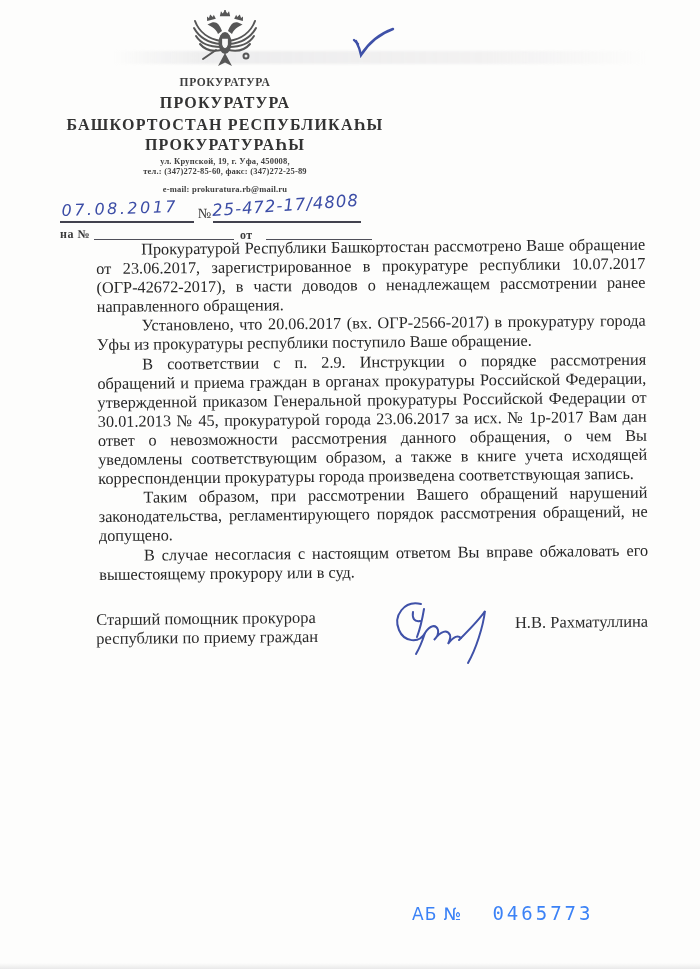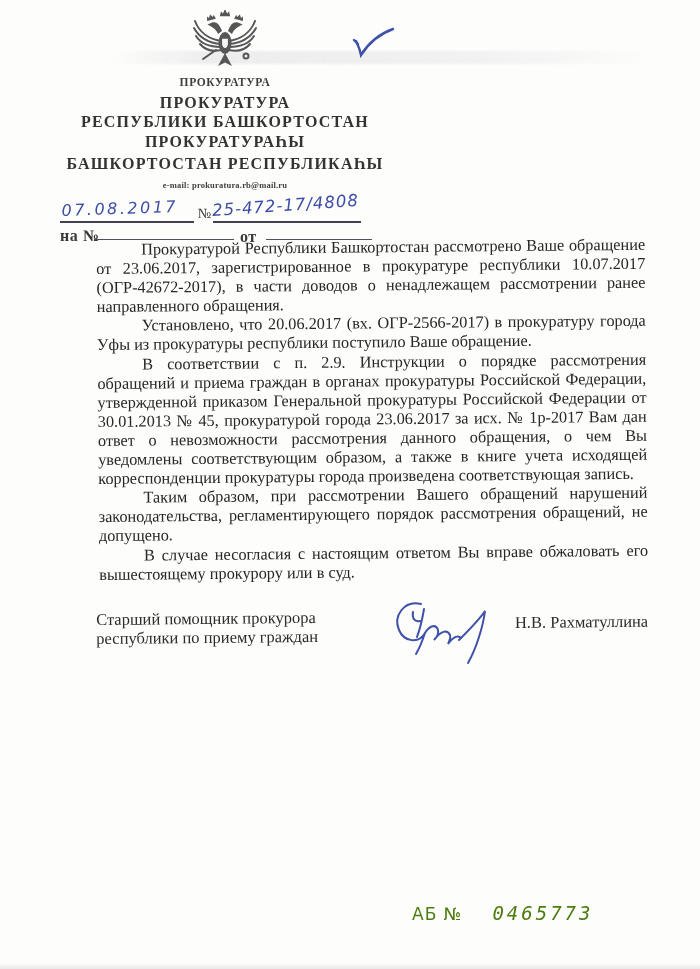--- a/index.html
+++ b/index.html
@@ -51,45 +51,45 @@
   }
   .num-sign { position:absolute; left:198px; top:206px; font-size:14px; color:#3a3a3a; }
   .number-field {
     position:absolute; left:213px; top:199px; width:148px; height:24px;
     border-bottom:2px solid #42424e; overflow:visible;
   }
   .number-field .hand {
     display:inline-block; font-size:16.5px; letter-spacing:1px; line-height:24px;
     transform:rotate(-4deg); transform-origin:left bottom;
   }
-  .naot-label { position:absolute; font-weight:bold; font-size:16px; letter-spacing:.5px; color:#3a3a3a; }
+  .naot-label { position:absolute; font-weight:bold; font-size:12px; letter-spacing:.5px; color:#3a3a3a; }
   .blank-line { position:absolute; height:16px; border-bottom:1.5px solid #50505a; }
   
   .body-text {
     position:absolute; left:96px; top:240px; width:549px;
     font-size:16.3px; line-height:19.1px; text-align:justify; color:#272727;
     transform:rotate(-0.55deg); transform-origin:left top;
   }
   .body-text p { text-indent:45px; margin:0; }
   
   .sig-row {
     position:absolute; left:96px; top:610px; width:552px; display:flex;
     transform:rotate(-0.55deg); transform-origin:left top;
   }
   .sig-title { font-size:16.5px; line-height:19px; color:#2c2c2c; }
   .sig-name { margin-left:auto; padding-top:7px; font-size:16.5px; color:#2c2c2c; white-space:nowrap; }
   .sig-mark { position:absolute; left:385px; top:592px; }
   .check-mark { position:absolute; left:348px; top:26px; }
   
   .stamp {
     position:absolute; left:412px; top:902px; display:flex; align-items:baseline;
-    color:#4d7c0f;
+    color:#3b82f6;
   }
   .stamp-series { font-family:"DejaVu Sans", sans-serif; font-size:17px; letter-spacing:1px; }
-  .stamp-number { font-family:"DejaVu Sans Mono", monospace; font-size:19px; letter-spacing:3px; margin-left:30px;font-style:italic; }
+  .stamp-number { font-family:"DejaVu Sans Mono", monospace; font-size:19px; letter-spacing:3px; margin-left:30px; }
 </style>
 </head>
 <body>
 
 <div class="scan-band"></div>
 
 <svg class="check-mark" width="52" height="34" viewBox="0 0 52 34">
   <path d="M8 15 C10 19 12 24 13 29 C20 18 31 8 45 3" fill="none" stroke="#3f51a8" stroke-width="2.4" stroke-linecap="round"></path>
   <path d="M6 14 l4 4" fill="none" stroke="#3f51a8" stroke-width="2.4" stroke-linecap="round"></path>
 </svg>
@@ -115,23 +115,24 @@
       <path d="M-9 4 L-7 -5 L-4 -1 L0 -7 L4 -1 L7 -5 L9 4 Z" transform="translate(108,16) rotate(14)"></path>
       <path d="M-9 4 L-7 -5 L-4 -1 L0 -7 L4 -1 L7 -5 L9 4 Z" transform="translate(80,8) scale(1.15)"></path>
       <rect x="78.6" y="-4" width="2.8" height="7"></rect>
       <ellipse cx="80" cy="66" rx="13" ry="22"></ellipse>
       <path d="M80 86 L66 112 L80 105 L94 112 Z"></path>
     </g>
     <path d="M73 56 h14 v13 c0 5 -7 9 -7 9 c0 0 -7 -4 -7 -9 z" fill="#f6f6f6" stroke="#565656" stroke-width="2.5"></path>
   </svg>
   <div class="org-small">ПРОКУРАТУРА</div>
   <div class="org-big">ПРОКУРАТУРА</div>
-  <div class="org-big second">РЕСПУБЛИКИ БАШКОРТОСТАН</div>
+  <div class="org-big">БАШКОРТОСТАН РЕСПУБЛИКАҺЫ</div>
   <div class="org-big second">ПРОКУРАТУРАҺЫ</div>
-  <div class="org-big">БАШКОРТОСТАН РЕСПУБЛИКАҺЫ</div>
+  <div class="address">ул. Крупской, 19, г. Уфа, 450008,</div>
+  <div class="address" style="margin-top:0">тел.: (347)272-85-60, факс: (347)272-25-89</div>
   <div class="address" style="margin-top:8px">e-mail: prokuratura.rb@mail.ru</div>
 </div>
 
 <div class="date-field">
   <span class="hand">07.08.2017</span>
 </div>
 <span class="num-sign">№</span>
 <div class="number-field">
   <span class="hand">25-472-17/4808</span>
 </div>

